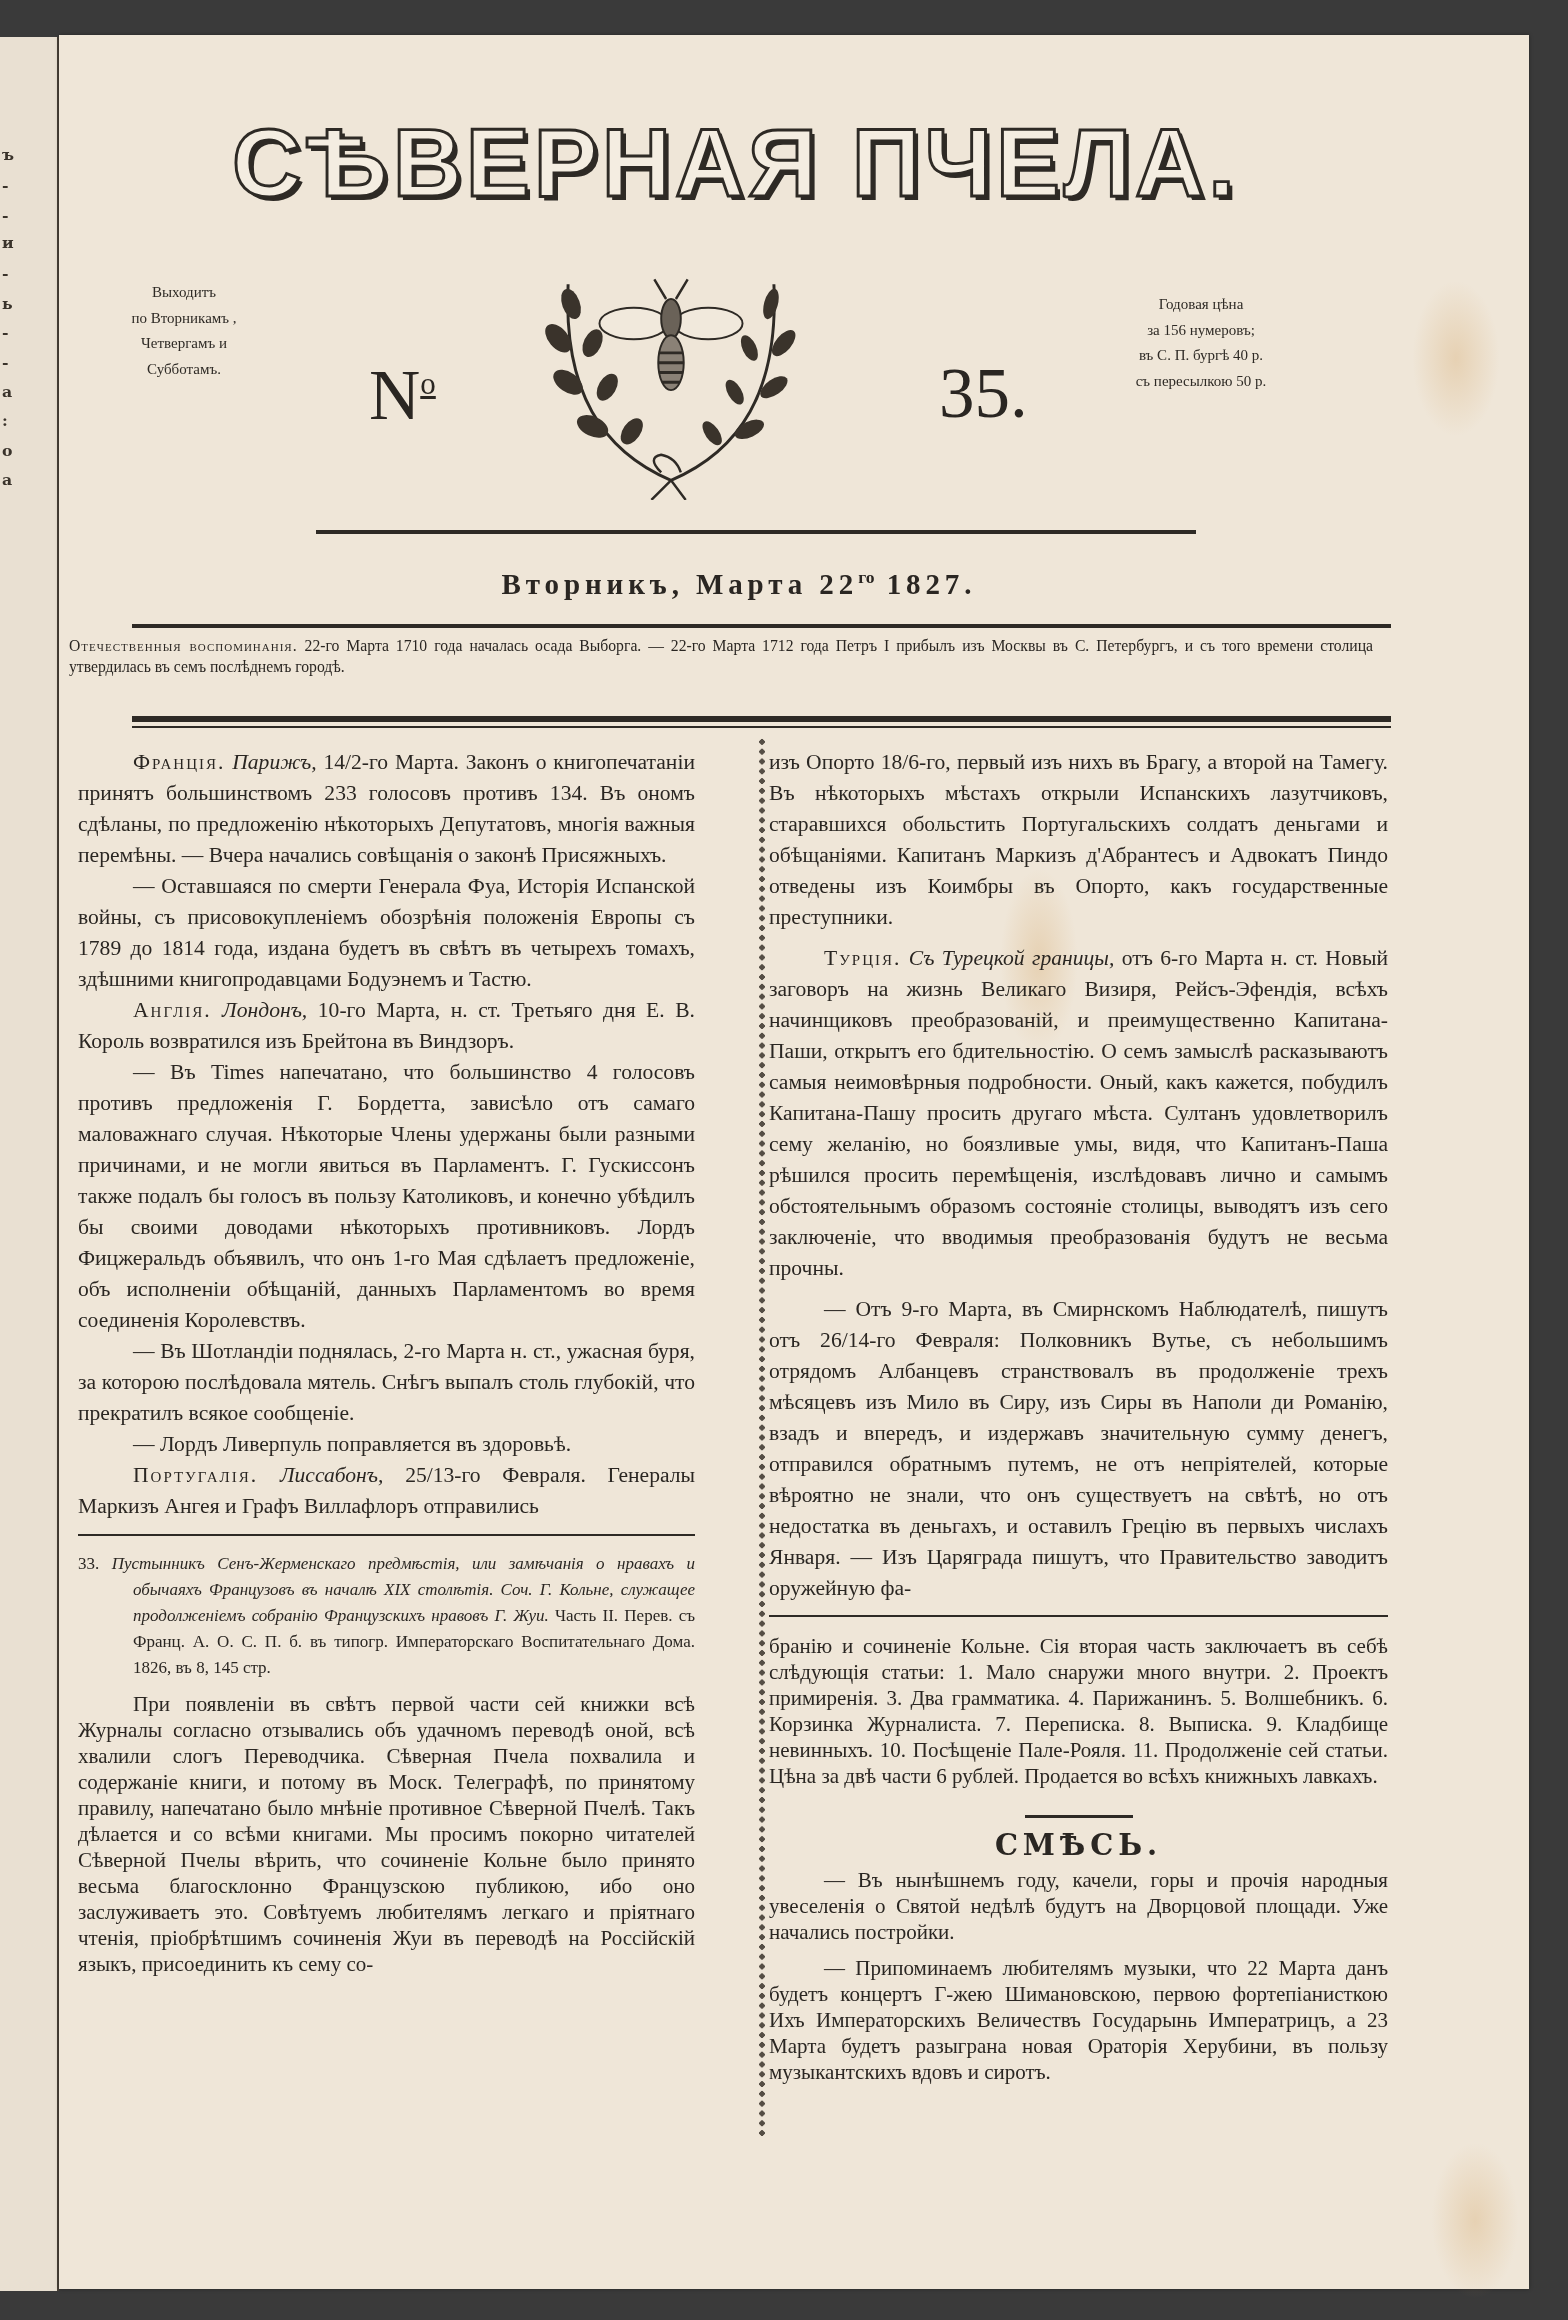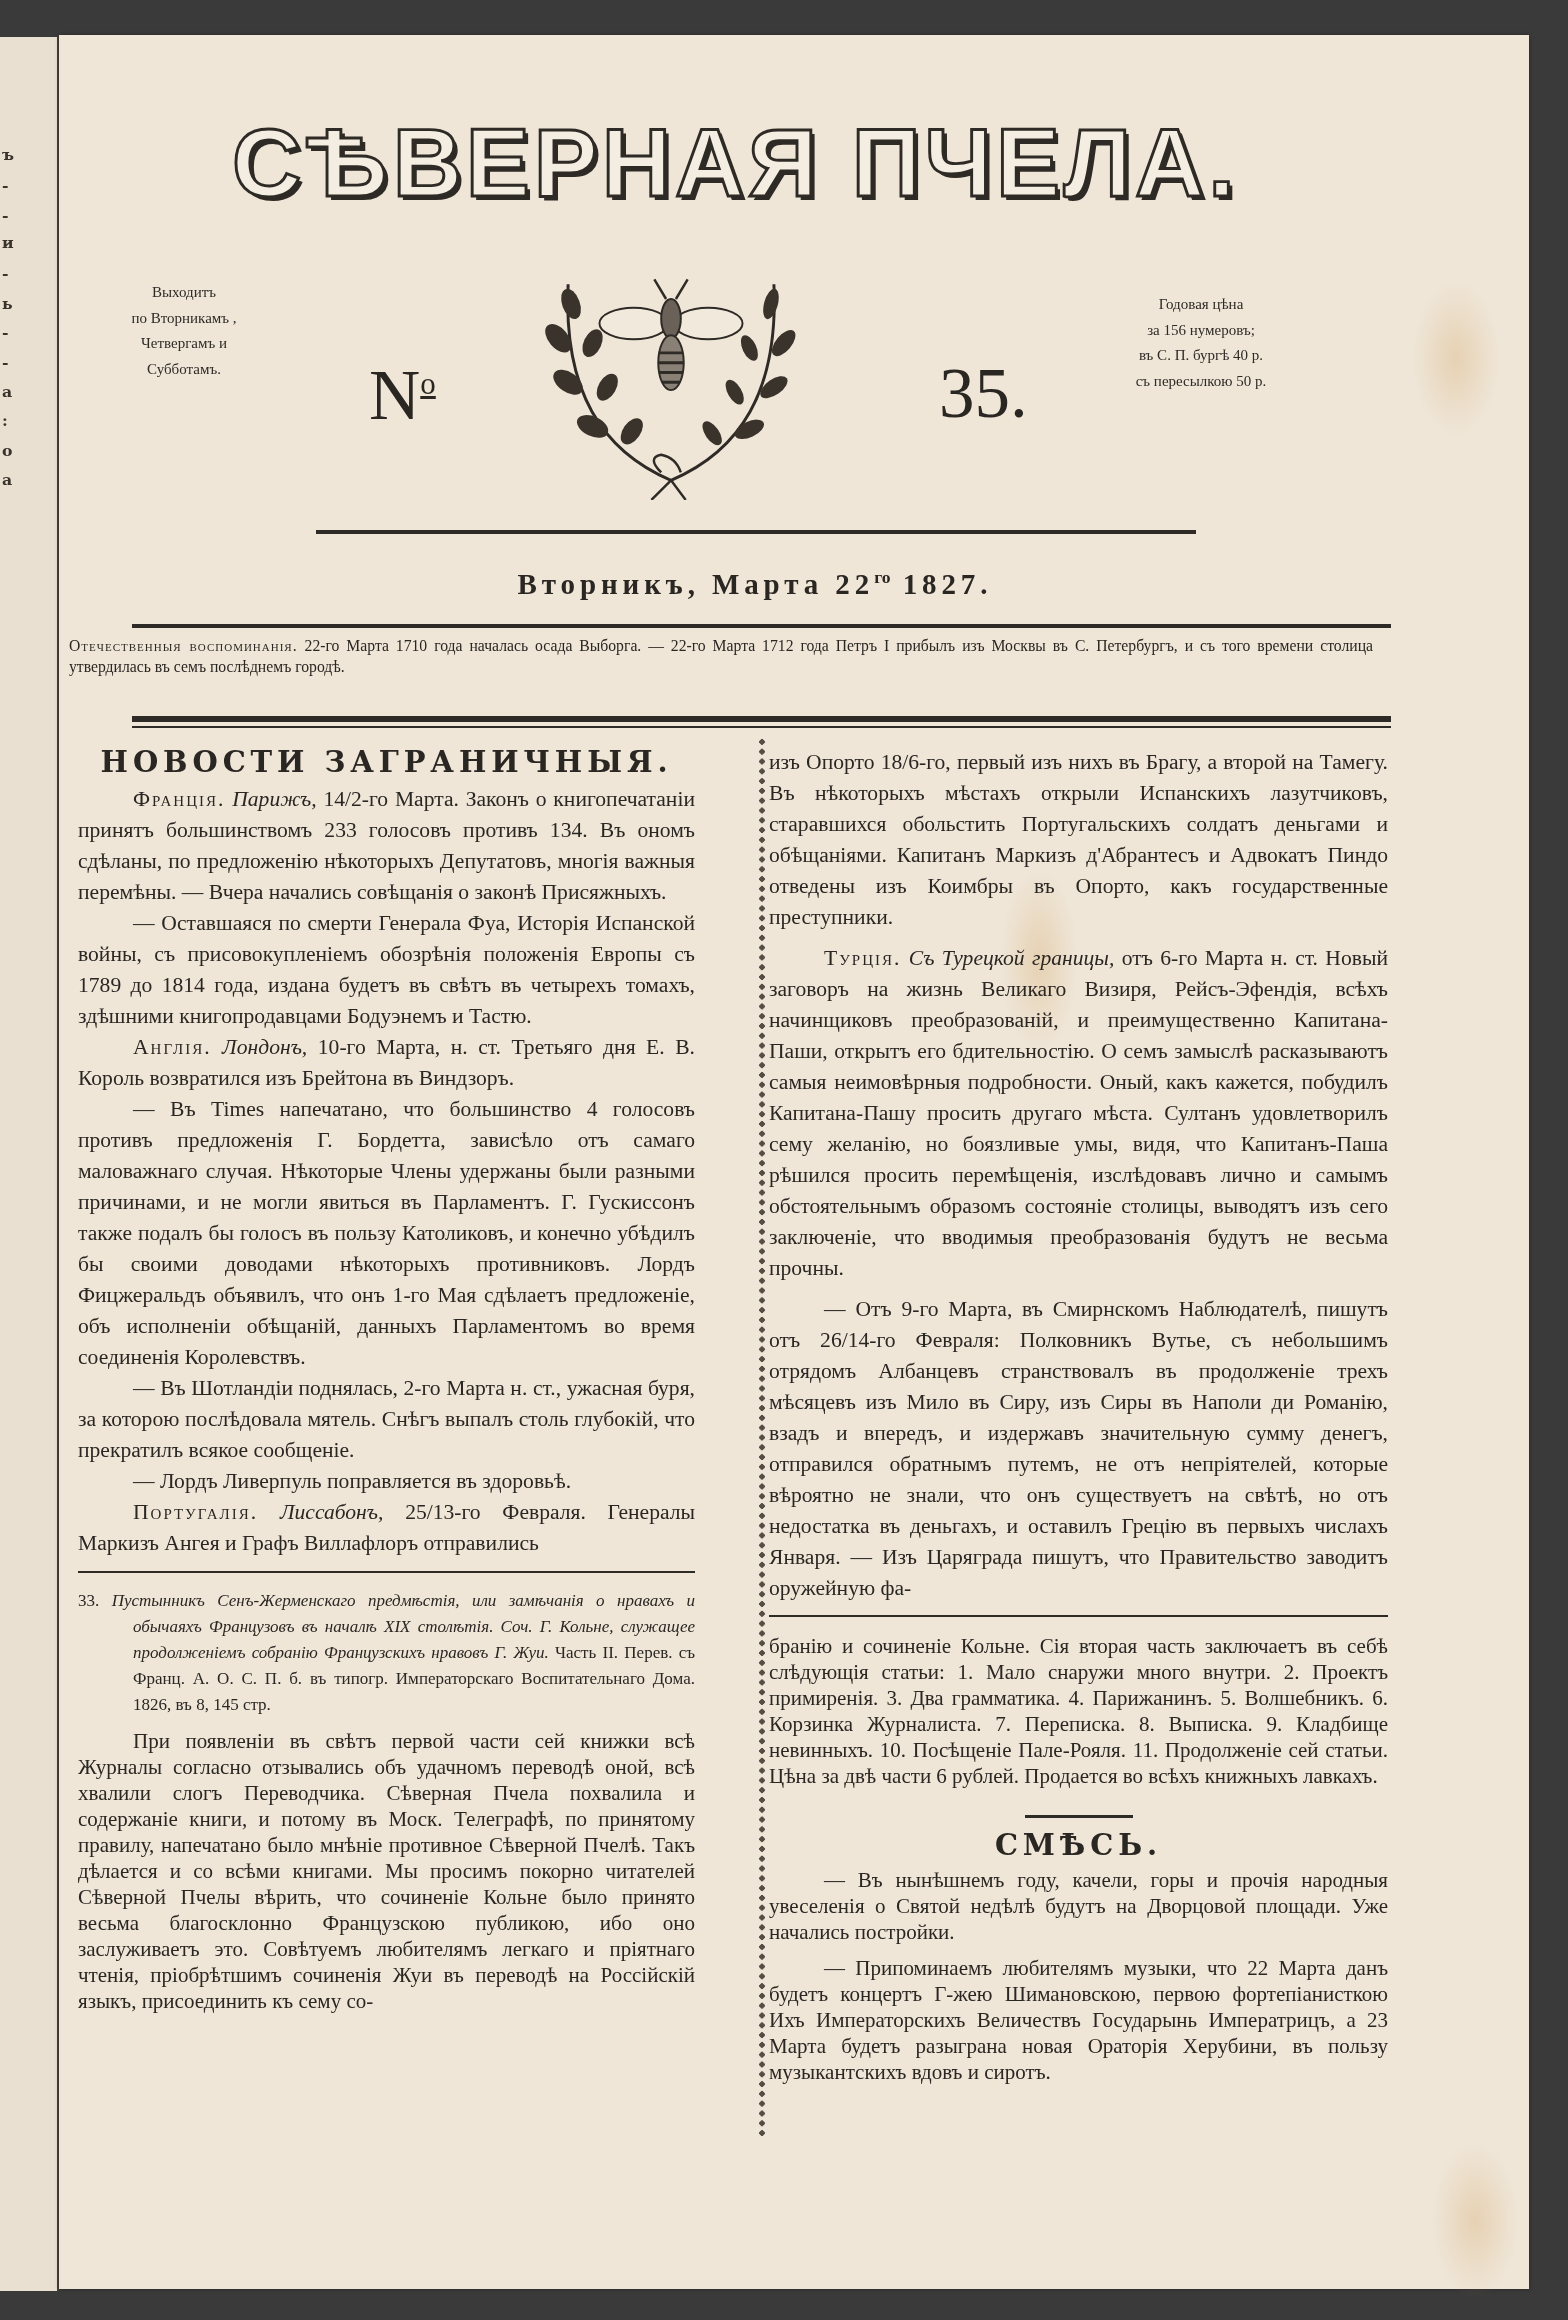--- a/index.html
+++ b/index.html
@@ -37,21 +37,21 @@
     font-family: "Liberation Serif", serif;
   }
   .side-note.left { left: 86px; top: 280px; width: 196px; }
   .side-note.right { left: 1093px; top: 292px; width: 216px; }
   .issue-no { position: absolute; left: 369px; top: 355px; font-size: 71px; font-family: "Liberation Serif", serif; }
   .issue-no sup { font-size: 31px; text-decoration: underline; }
   .issue-num { position: absolute; left: 939px; top: 353px; font-size: 71px; font-family: "Liberation Serif", serif; }
   .emblem { position: absolute; left: 524px; top: 245px; width: 294px; height: 255px; }
   .rule { position: absolute; background: #2e2a25; }
   .date-line {
-    position: absolute; left: 118px; top: 567px; width: 1274px; text-align: center;
+    position: absolute; left: 102px; top: 567px; width: 1274px; text-align: center;
     font-size: 29px; letter-spacing: 4.9px; font-family: "Liberation Serif", serif; font-weight: bold;
   }
   .date-line sup { font-size: 17.6px; letter-spacing: 0; }
   .remembrance {
     position: absolute; left: 69px; top: 635px; width: 1304px; font-size: 15.7px; line-height: 21px;
     font-family: "Liberation Serif", serif; text-indent: 0; text-align: justify;
   }
   .remembrance .label { font-variant: small-caps; letter-spacing: 1px; }
   .col {
     position: absolute; font-family: "Liberation Serif", serif; font-size: 21.6px; line-height: 31px;
@@ -169,21 +169,20 @@
   <span class="label">Отечественныя воспоминанія.</span>
   <span>22-го Марта 1710 года началась осада Выборга. — 22-го Марта 1712 года Петръ I прибылъ изъ Москвы въ С. Петербургъ, и съ того времени столица утвердилась въ семъ послѣднемъ городѣ.</span>
 </div>
 
 <div class="rule" style="left:132px; top:716px; width:1259px; height:5.9px;"></div>
 <div class="rule" style="left:132px; top:726px; width:1259px; height:2px;"></div>
 
 <div class="divider-wave"></div>
 
 <div class="col left">
-  <h2 class="section-title">НОВОСТИ ЗАГРАНИЧНЫЯ.</h2>
 
   <p><span class="sc">Франція.</span> <span class="it">Парижъ,</span> <span>14/2-го Марта. Законъ о книгопечатаніи принятъ большинствомъ 233 голосовъ противъ 134. Въ ономъ сдѣланы, по предложенію нѣкоторыхъ Депутатовъ, многія важныя перемѣны. — Вчера начались совѣщанія о законѣ Присяжныхъ.</span></p>
   <p><span>— Оставшаяся по смерти Генерала Фуа, Исторія Испанской войны, съ присовокупленіемъ обозрѣнія положенія Европы съ 1789 до 1814 года, издана будетъ въ свѣтъ въ четырехъ томахъ, здѣшними книгопродавцами Бодуэнемъ и Тастю.</span></p>
   <p><span class="sc">Англія.</span> <span class="it">Лондонъ,</span> <span>10-го Марта, н. ст. Третьяго дня Е. В. Король возвратился изъ Брейтона въ Виндзоръ.</span></p>
   <p><span>— Въ Times напечатано, что большинство 4 голосовъ противъ предложенія Г. Бордетта, зависѣло отъ самаго маловажнаго случая. Нѣкоторые Члены удержаны были разными причинами, и не могли явиться въ Парламентъ. Г. Гускиссонъ также подалъ бы голосъ въ пользу Католиковъ, и конечно убѣдилъ бы своими доводами нѣкоторыхъ противниковъ. Лордъ Фицжеральдъ объявилъ, что онъ 1-го Мая сдѣлаетъ предложеніе, объ исполненіи обѣщаній, данныхъ Парламентомъ во время соединенія Королевствъ.</span></p>
   <p><span>— Въ Шотландіи поднялась, 2-го Марта н. ст., ужасная буря, за которою послѣдовала мятель. Снѣгъ выпалъ столь глубокій, что прекратилъ всякое сообщеніе.</span></p>
   <p><span>— Лордъ Ливерпуль поправляется въ здоровьѣ.</span></p>
   <p><span class="sc">Португалія.</span> <span class="it">Лиссабонъ,</span> <span>25/13-го Февраля. Генералы Маркизъ Ангея и Графъ Виллафлоръ отправились</span></p>
 
   <div class="col-rule"></div>

